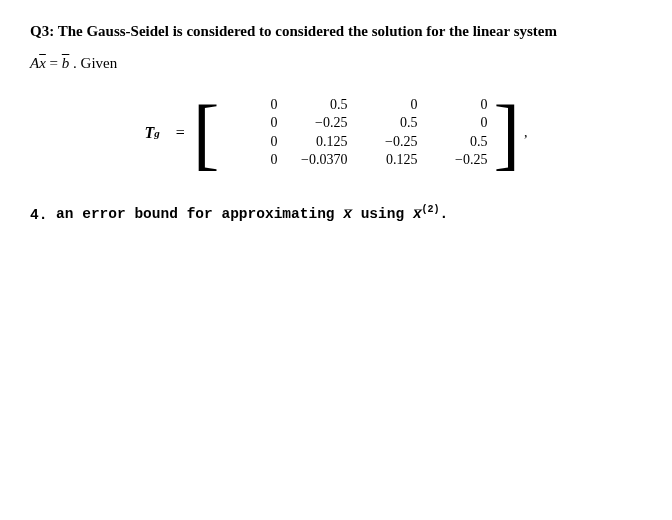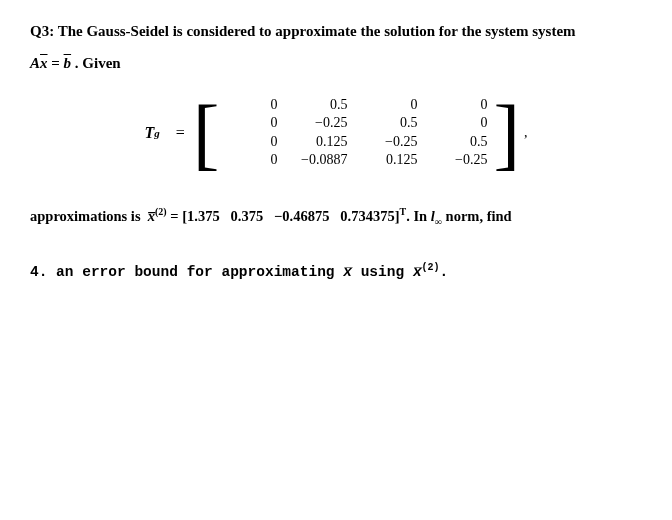--- a/index.html
+++ b/index.html
@@ -16,21 +16,21 @@
     .question-header {
       font-weight: bold;
       margin-bottom: 8px;
       line-height: 1.5;
     }
 
     .underline {
     }
 
     .given-line {
-      font-weight: bold;
+      font-weight: normal;
       margin-bottom: 18px;
       line-height: 1.6;
     }
 
     .matrix-container {
       display: flex;
       justify-content: center;
       align-items: center;
       margin: 10px 0 30px 0;
     }
@@ -113,21 +113,21 @@
     }
 
     .italic {
       font-style: italic;
     }
   </style>
 </head>
 <body>
 
 <div class="question-header">
-  <span class="underline">Q3:</span><span> The Gauss-Seidel is considered to approximate the solution for the system system</span>
+  <span class="underline">Q3:</span><span> The Gauss-Seidel is considered to considered the solution for the linear system</span>
 </div>
 
 <div class="given-line">
   <span><span class="italic">A</span><span style="text-decoration:overline; font-style:italic;">x</span> = <span style="text-decoration:overline; font-style:italic;">b</span> . Given</span>
 </div>
 
 <div class="matrix-container">
   <div class="matrix-label">
     <span style="font-style:italic;">T</span>
       <sub>g</sub>
@@ -146,30 +146,27 @@
       <div class="matrix-cell">−0.25</div>
       <div class="matrix-cell">0.5</div>
       <div class="matrix-cell">0</div>
 
       <div class="matrix-cell">0</div>
       <div class="matrix-cell">0.125</div>
       <div class="matrix-cell">−0.25</div>
       <div class="matrix-cell">0.5</div>
 
       <div class="matrix-cell">0</div>
-      <div class="matrix-cell">−0.0887</div>
+      <div class="matrix-cell">−0.0370</div>
       <div class="matrix-cell">0.125</div>
       <div class="matrix-cell">−0.25</div>
     </div>
     <div class="bracket-right">]</div>
   </div>
   <span class="comma-after">,</span>
 </div>
 
 <div class="solution-block">
-  <p>
-    <span class="bold">approximations is &nbsp;<span class="italic">x̅</span><sup>(2)</sup> = [1.375 &nbsp;&nbsp;0.375 &nbsp;&nbsp;−0.46875 &nbsp;&nbsp;0.734375]<sup>T</sup>. In <span class="italic">l</span><sub>∞</sub> norm, find</span>
-  </p>
 </div>
 
 <div class="part4">
   <span>4.</span><span> an error bound for approximating <span class="italic">x̅</span> using <span class="italic">x̅</span><sup>(2)</sup>.</span>
 </div>
 
 </body></html>

